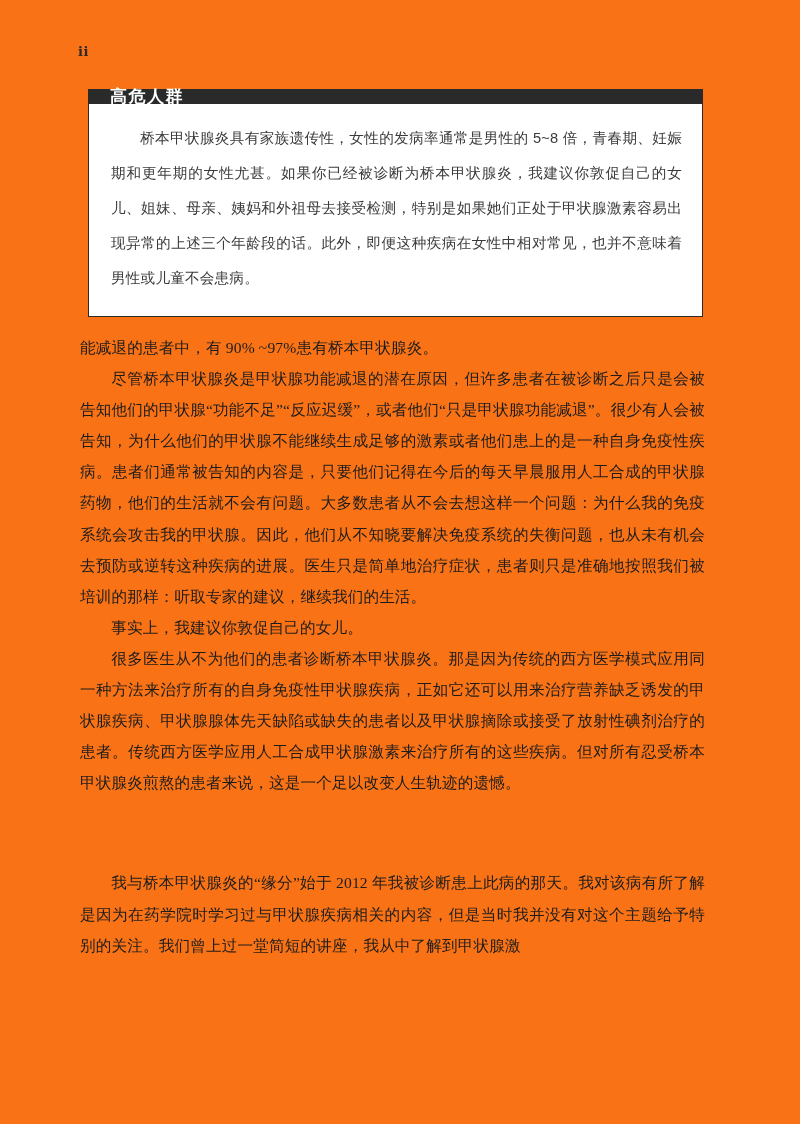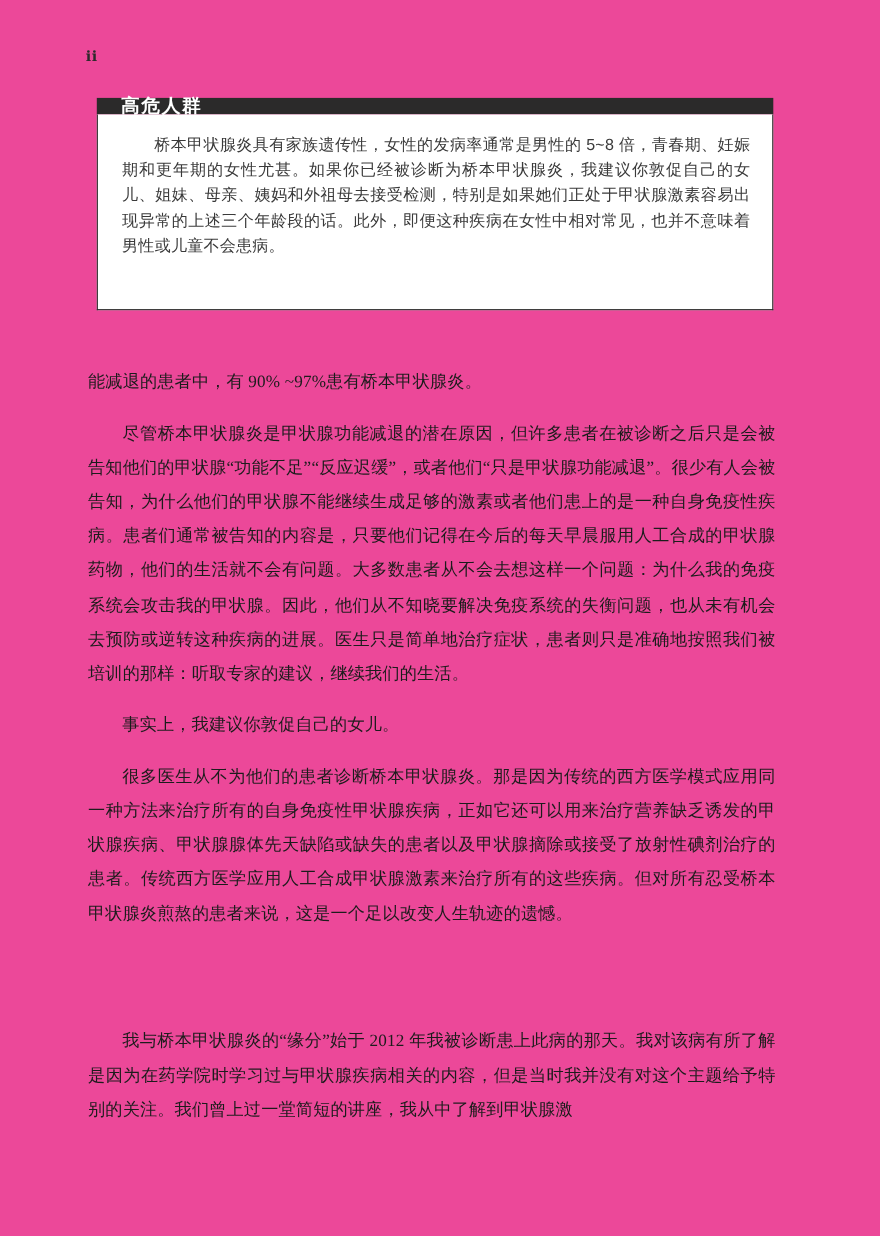--- a/index.html
+++ b/index.html
@@ -12,21 +12,21 @@
     height: 1124px;
     position: relative;
     font-family: "DejaVu Serif", serif;
     color: #1a1a1a;
     overflow: hidden;
   }
 
   .page {
     position: absolute;
     inset: 0;
-    background: #ec4899;
+    background: #f97316;
   }
 
   
   .folio {
     position: absolute;
     left: 78px;
     top: 44px;
     font-family: "DejaVu Serif", serif;
     font-size: 13px;
     font-weight: 700;
@@ -61,21 +61,21 @@
     border: 1.5px solid #2b2a2a;
     border-top: none;
     background: #ffffff;
     box-sizing: border-box;
     padding: 17px 20px 20px 22px;
     min-height: 178px;
   }
   .callout-text {
     font-family: "Liberation Sans", sans-serif;
     font-size: 14.6px;
-    line-height: 23px;
+    line-height: 35px;
     color: #3a3a3a;
     text-align: justify;
     text-justify: inter-character;
     text-indent: 2em;
     margin: 0;
     letter-spacing: 0.2px;
   }
 
   
   .column {
@@ -89,21 +89,20 @@
     font-size: 15.6px;
     line-height: 31.1px;
     color: #1c1c1c;
     text-align: justify;
     text-justify: inter-character;
     margin: 0;
     letter-spacing: 0.15px;
   }
   p.indent {
     text-indent: 2em;
-    margin-top: 16px;
   }
 
   h2.section-heading {
     font-family: "DejaVu Serif", serif;
     font-size: 23px;
     font-weight: 700;
     color: #101010;
     margin: 0;
     letter-spacing: 1px;
     line-height: 31px;

